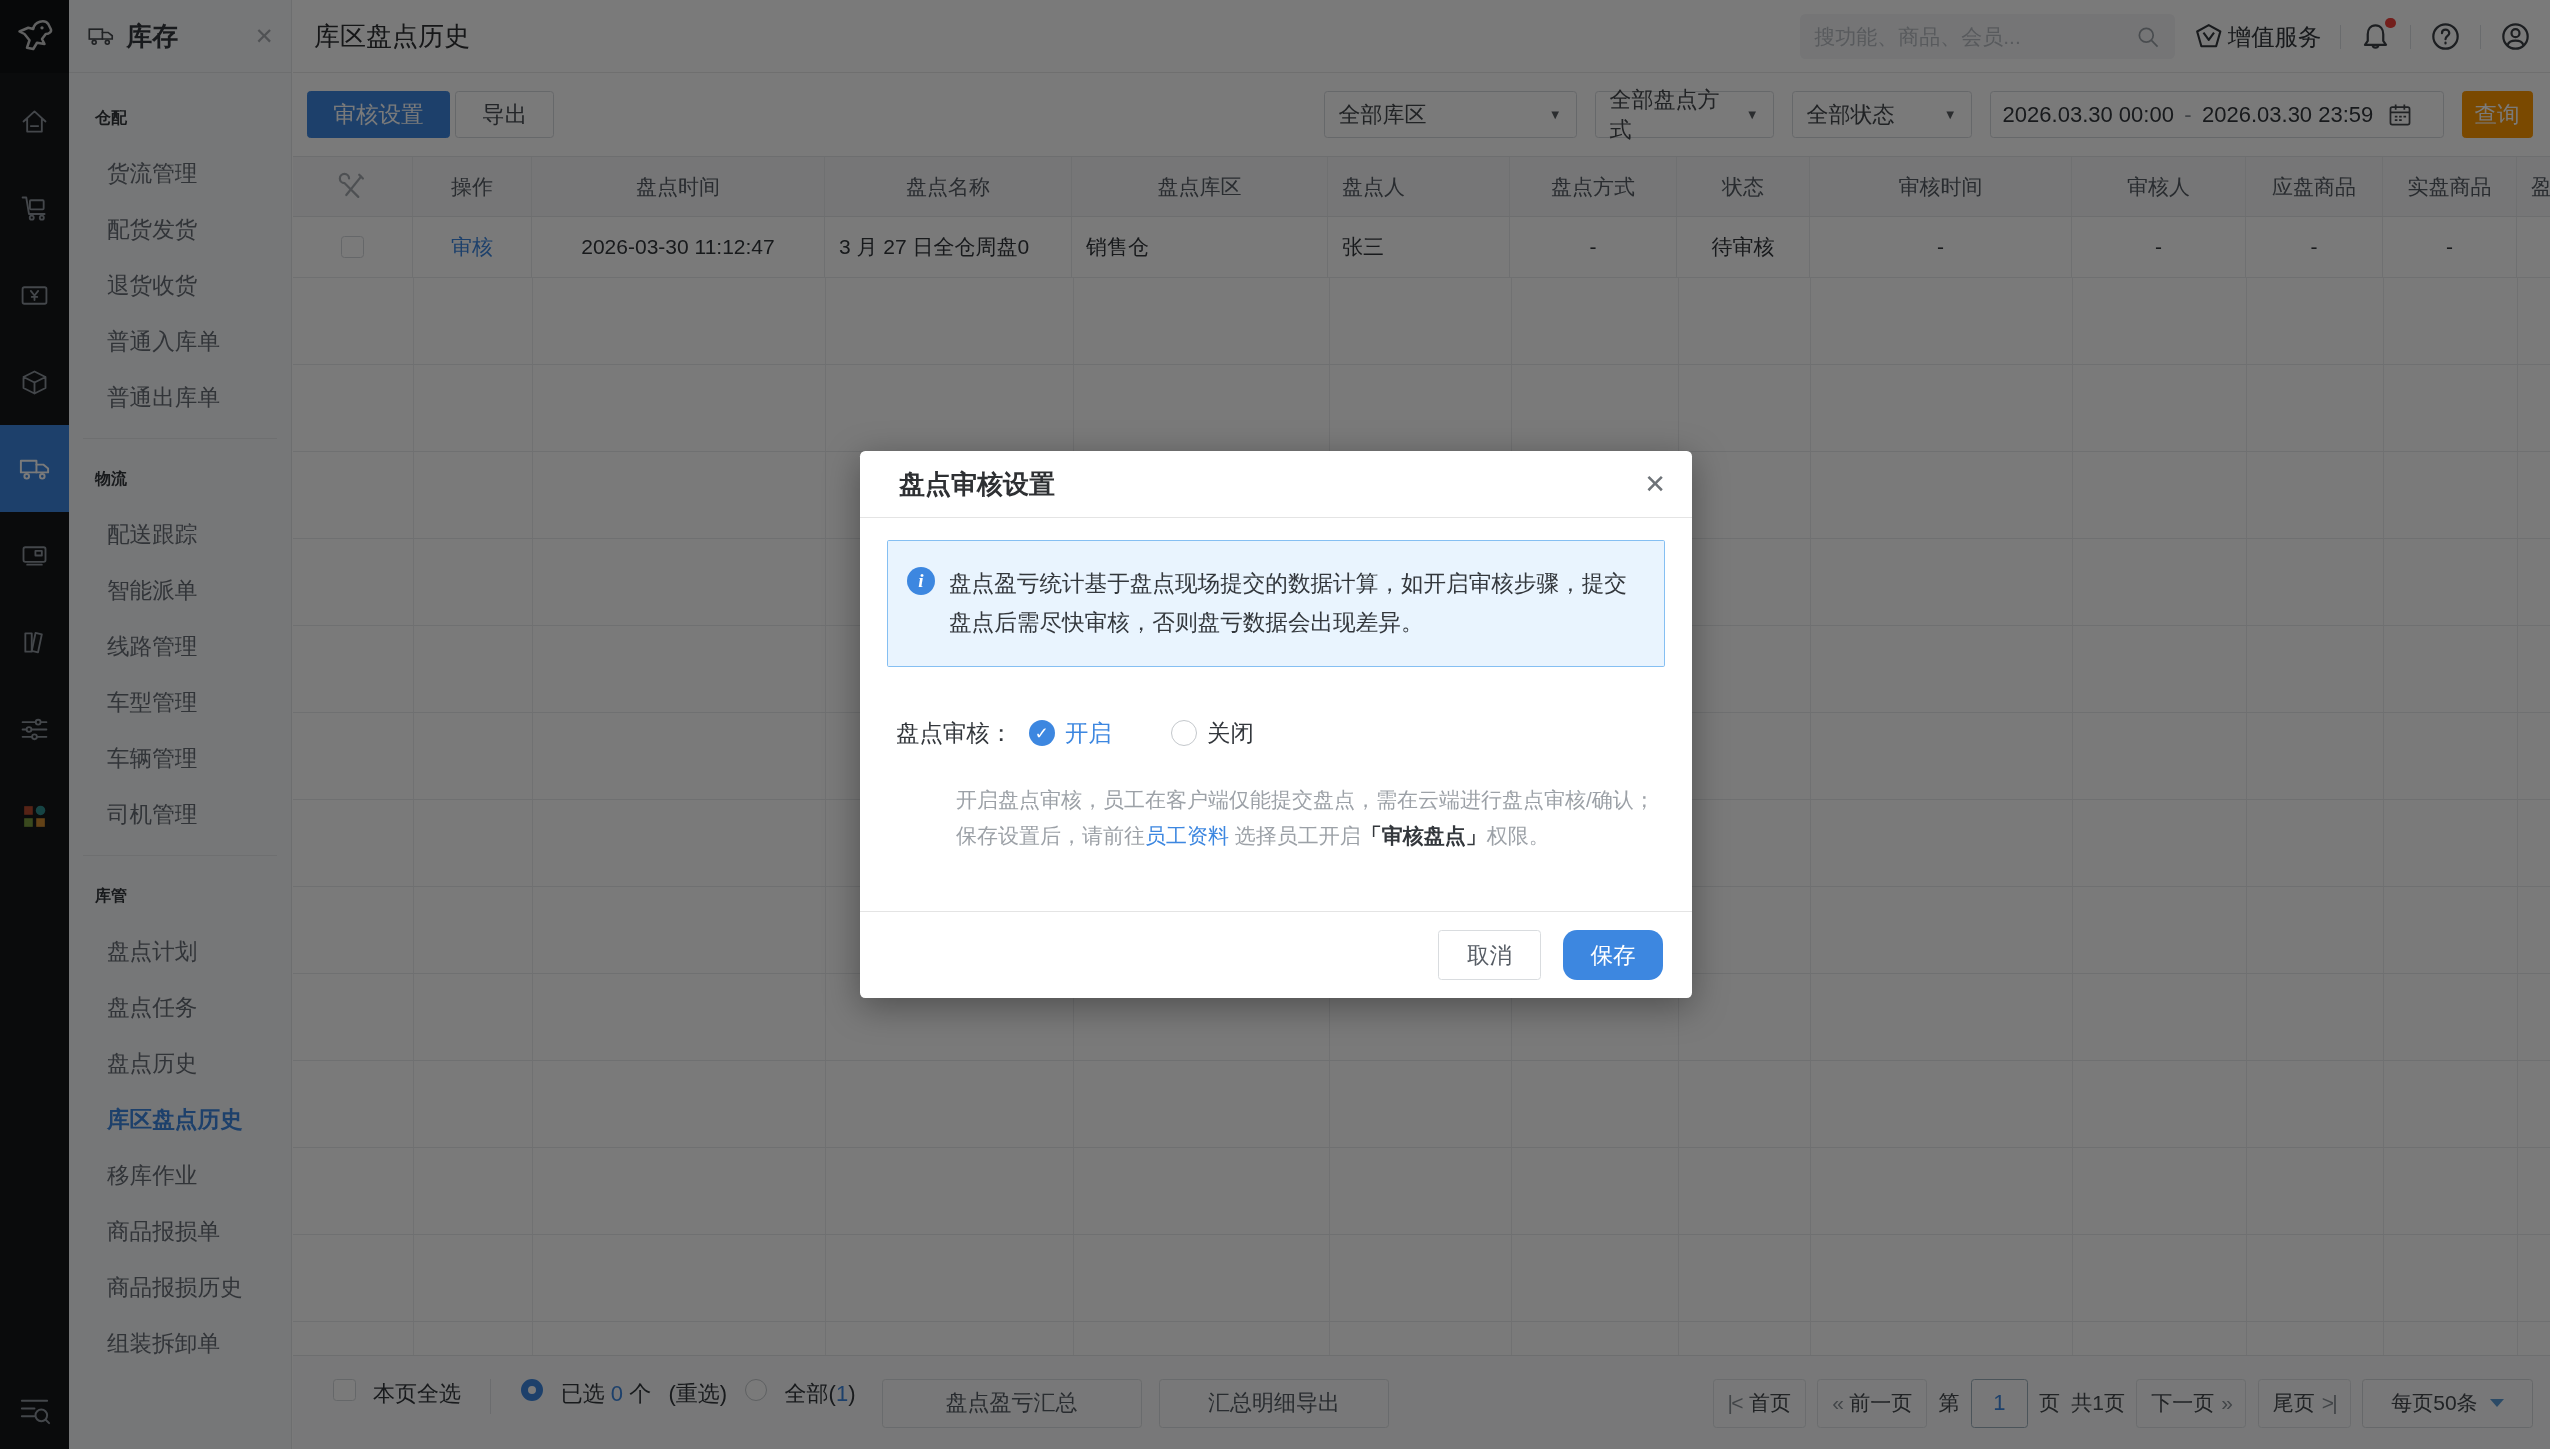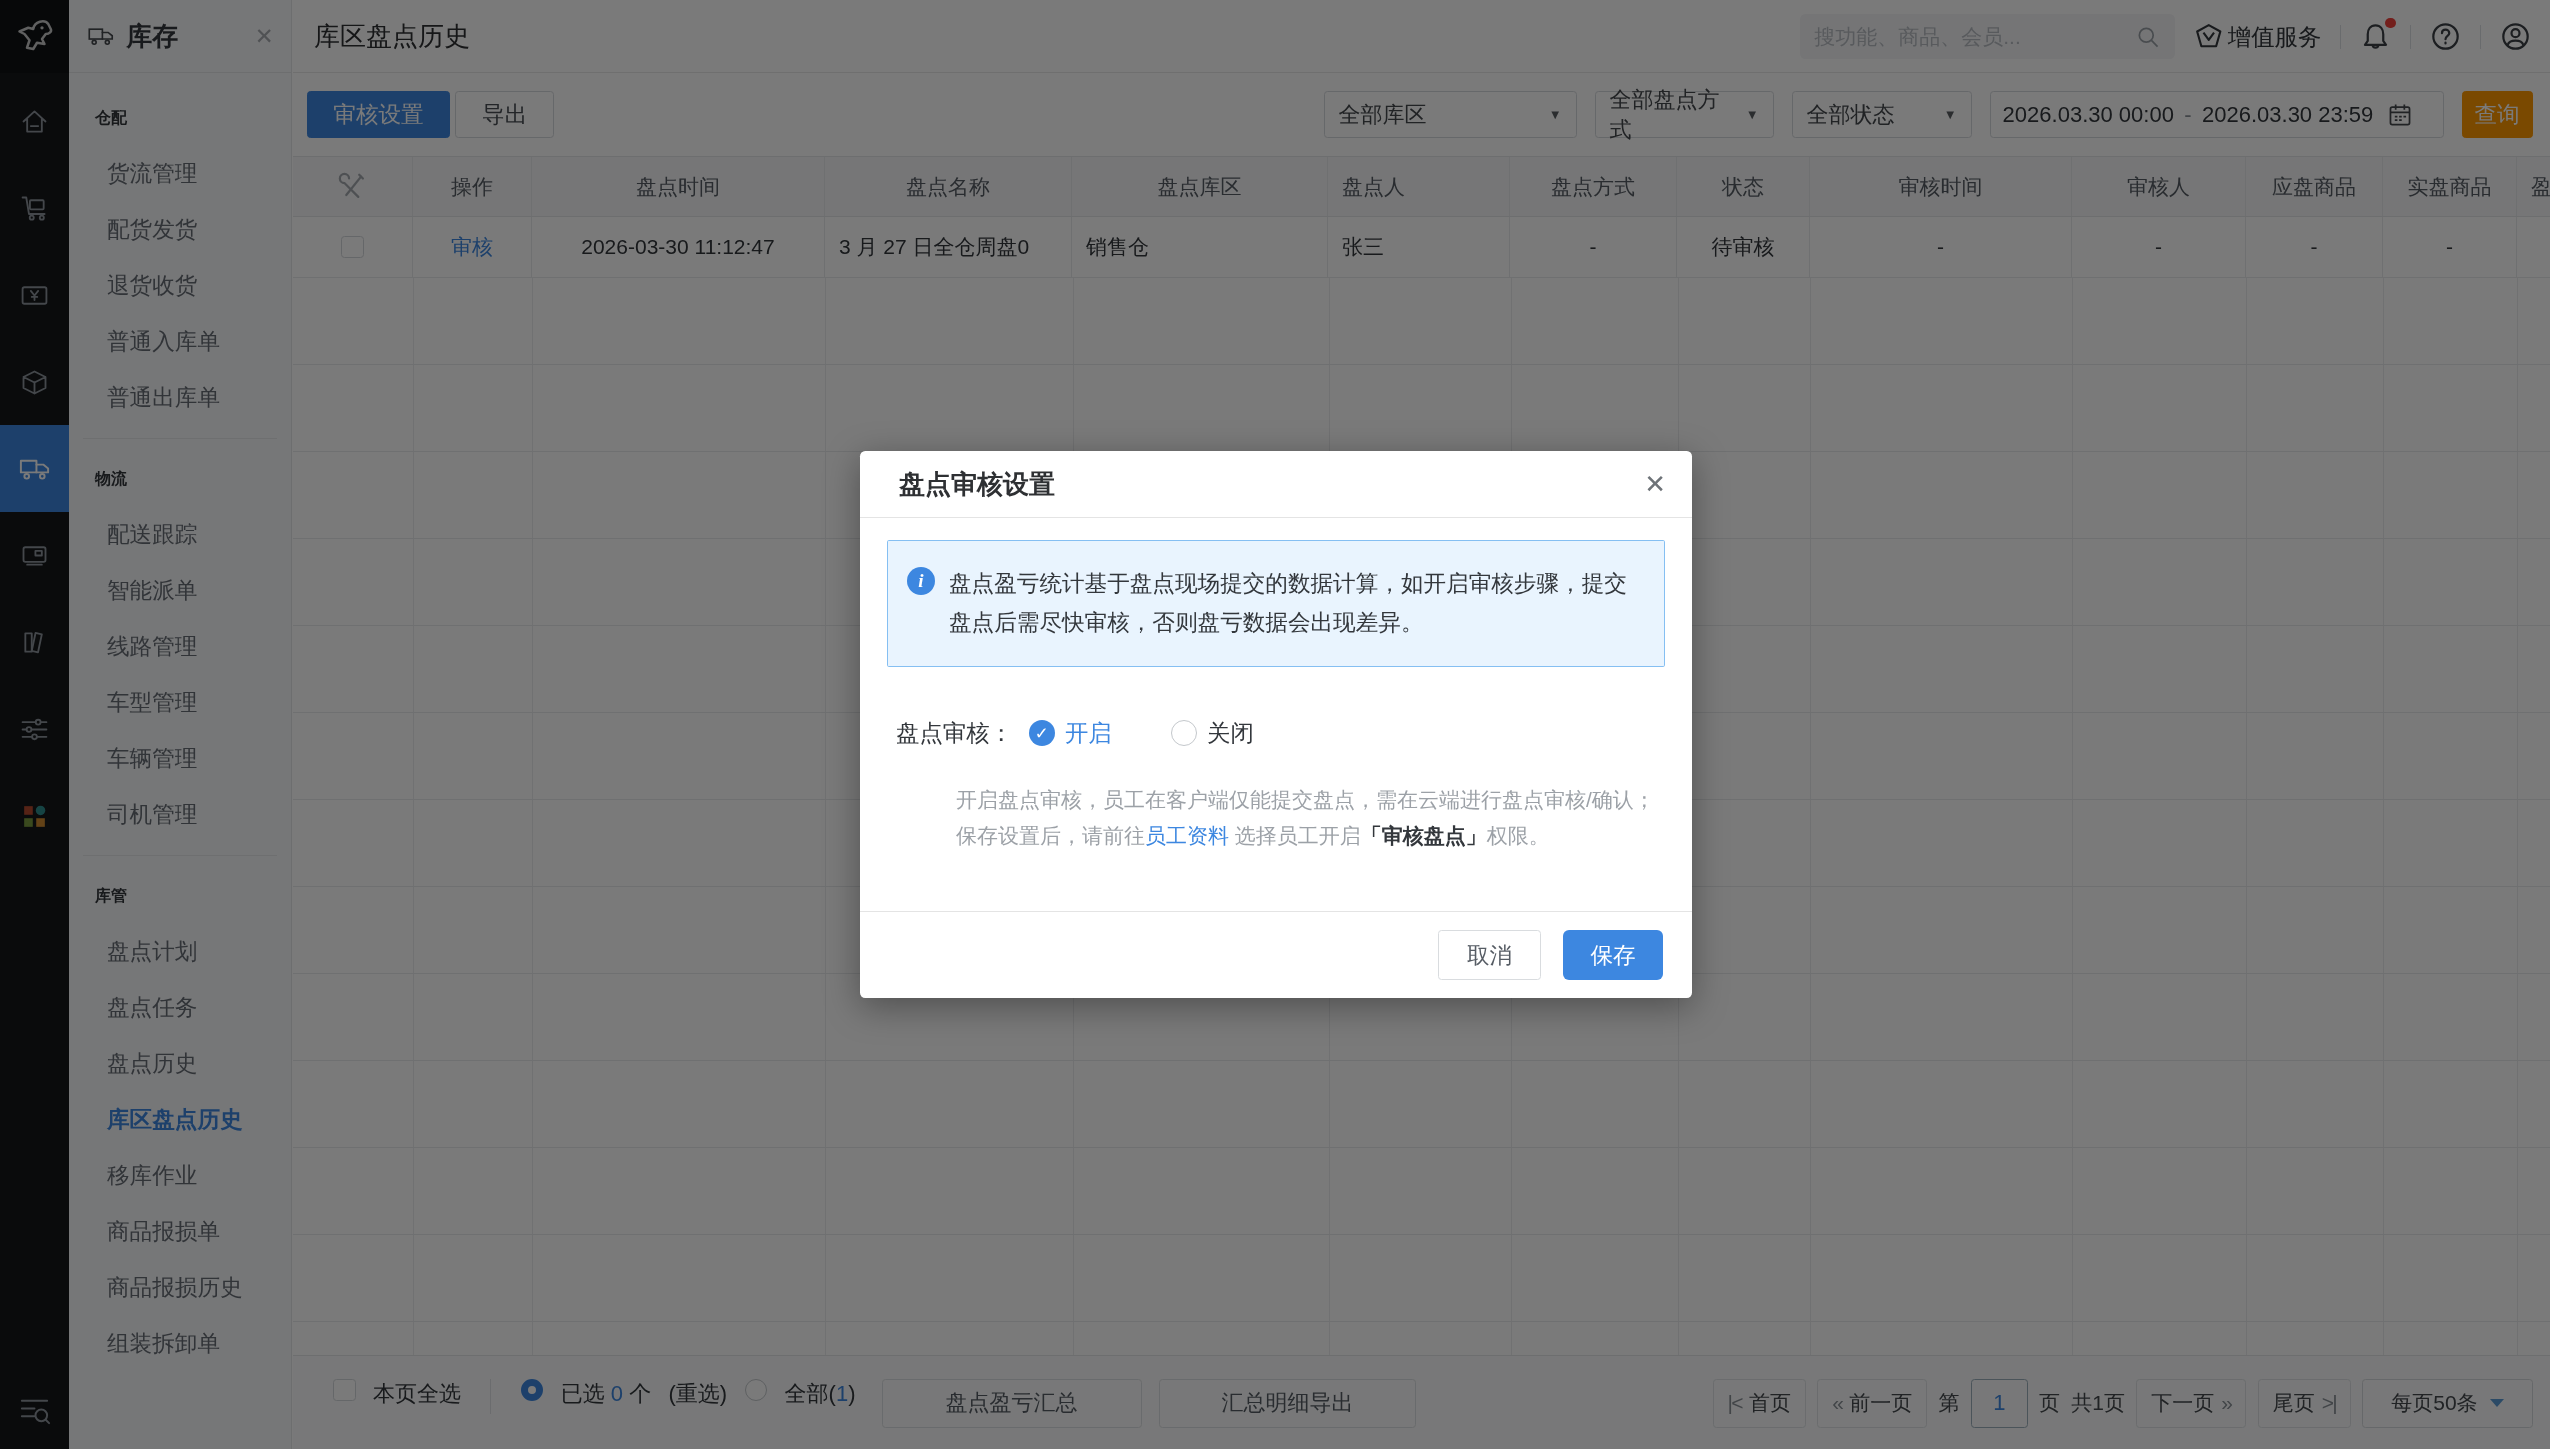--- a/index.html
+++ b/index.html
@@ -99,21 +99,21 @@
   .m-alert p{font-size:22.6px;line-height:39px;color:#33373c;width:703px}
   .m-field{position:absolute;left:36px;top:266px;display:flex;align-items:center;font-size:23.4px;color:#33373c}
   .radio-m{width:26px;height:26px;border-radius:50%;display:flex;align-items:center;justify-content:center}
   .radio-m.checked{background:#3d87e0;color:#fff;font-size:16.5px;font-weight:bold}
   .radio-m.un{border:1.7px solid #c4c8cc;background:#fff}
   .m-desc{position:absolute;left:96px;top:331px;width:705px;font-size:21px;line-height:36px;color:#9ca1a7}
   .m-desc .dlink{color:#3d87e0;cursor:pointer}
   .m-desc .dbold{color:#33373c;font-weight:bold}
   .m-foot{position:absolute;left:0;right:0;bottom:0;height:87px;border-top:0.9px solid #e4e4e4;display:flex;align-items:center;justify-content:flex-end;gap:22px;padding-right:29px}
   .m-cancel{width:103px;height:50px;border:0.9px solid #d9dcdf;border-radius:3.5px;background:#fff;color:#565c64;font-size:22.6px;display:flex;align-items:center;justify-content:center;cursor:pointer}
-  .m-save{width:100px;height:50px;border-radius:6px;background:#3d87e0;color:#fff;font-size:22.6px;display:flex;align-items:center;justify-content:center;cursor:pointer}
+  .m-save{width:100px;height:50px;border-radius:14px;background:#3d87e0;color:#fff;font-size:22.6px;display:flex;align-items:center;justify-content:center;cursor:pointer}
 </style>
 </head>
 <body>
 
 <div class="rail">
   <div class="rail-logo">
     <svg width="45" height="45" viewBox="0 0 36 36">
       <path d="M6 14 L13 11 L17 12 C18 6 26 4 29 8 L31 12 C32 14 30 16 27 16 L24 20 L26 24 L20 23 L17 28 L12 27 L14 21 L10 16 Z" fill="none" stroke="#c8c8c8" stroke-width="2" stroke-linejoin="round"></path>
       <circle cx="24" cy="11" r="1.3" fill="#c8c8c8"></circle>
     </svg>
@@ -350,21 +350,21 @@
   <div class="bb-left">
     <span class="checkbox"></span>
     <span>本页全选</span>
     <span class="v-div"></span>
     <span class="radio-s on"></span>
     <span><span>已选 </span><span class="blue">0</span><span> 个</span></span>
     <span>(重选)</span>
     <span class="radio-s off"></span>
     <span><span>全部(</span><span class="blue">1</span><span>)</span></span>
     <div class="bb-btn" style="width:260px;margin-left:8.7px">盘点盈亏汇总</div>
-    <div class="bb-btn" style="width:257px">汇总明细导出</div>
+    <div class="bb-btn" style="width:230px">汇总明细导出</div>
   </div>
   <div class="pager">
     <div class="pg-box">
         <span class="pg-glyph">|&lt;</span>
         <span>首页</span>
       </div>
     <div class="pg-box">
         <span class="pg-glyph">«</span>
         <span>前一页</span>
       </div>

